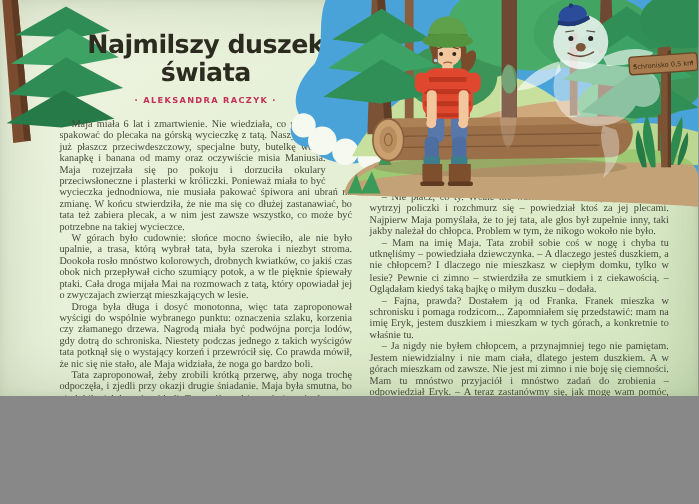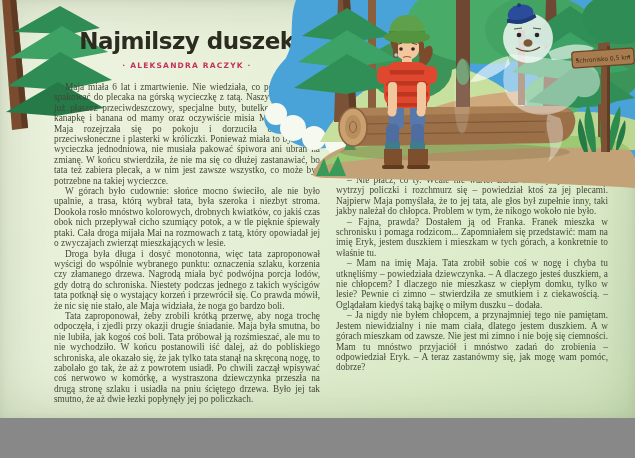--- a/index.html
+++ b/index.html
@@ -1,18 +1,18 @@
 <!DOCTYPE html>
 <html lang="pl" style="--title: #2c2b20; --author: #c4305a; --body: #45473a; --sky: #4aa3d8; --foliage_dark: #2f8f56; --foliage_mid: #49ab68; --trunk: #7b5236; --log: #9b7048; --ground: #c2a276; --grass: #9dc973; --shirt: #e0472f; --jeans: #5878ac; --hat: #5fa04b; --hair: #7a4c2c; --skin: #f2c79e; --ghost_cap: #2b4b9b; --bush: #2f9b55;"><head>
 <meta charset="utf-8">
 <style>
   html,body{margin:0;padding:0;background:#888;}
   .spread{
     position:relative;
-    width:635px;height:418px;
+    width:635px;height:360px;
     overflow:hidden;
     background:linear-gradient(135deg,#eef3e1 0%,#e7f0d8 38%,#dcebc9 75%,#cfe3bd 100%);
     box-shadow:inset 0 0 55px rgba(96,118,74,.28), inset 0 0 8px rgba(96,118,74,.12);
     font-family:"Liberation Serif", serif;
   }
   
   .left-col{position:absolute;left:54px;top:28px;width:266px;}
   .title{
     margin:0;text-align:center;
     font-family:"DejaVu Sans", sans-serif;
@@ -49,35 +49,36 @@
     <path d="M 16,-2 L 28,128 L 22,128 L 10,-2 Z" fill="#5f3a23"></path>
     <polygon points="14,32 60,6 100,28 70,34" fill="#2e8c54"></polygon>
     <polygon points="10,58 62,26 108,52 66,60" fill="#3ea265"></polygon>
     <polygon points="8,86 60,52 112,80 62,90" fill="#2e8c54"></polygon>
     <polygon points="6,112 58,82 104,108 56,116" fill="#257a47"></polygon>
   </svg>
 
   <div class="left-col">
     <h1 class="title">
       <span>Najmilszy duszek</span>
+      <span>świata</span>
     </h1>
     <div class="author">· ALEKSANDRA RACZYK ·</div>
     <div class="bodytext">
       <div class="wrap-spacer"></div>
       <p>Maja miała 6 lat i zmartwienie. Nie wiedziała, co powinna spakować do plecaka na górską wycieczkę z tatą. Naszykowała już płaszcz przeciwdeszczowy, specjalne buty, butelkę wody, kanapkę i banana od mamy oraz oczywiście misia Maniusia. Maja rozejrzała się po pokoju i dorzuciła okulary przeciwsłoneczne i plasterki w króliczki. Ponieważ miała to być wycieczka jednodniowa, nie musiała pakować śpiwora ani ubrań na zmianę. W końcu stwierdziła, że nie ma się co dłużej zastanawiać, bo tata też zabiera plecak, a w nim jest zawsze wszystko, co może być potrzebne na takiej wycieczce.</p>
       <p>W górach było cudownie: słońce mocno świeciło, ale nie było upalnie, a trasa, którą wybrał tata, była szeroka i niezbyt stroma. Dookoła rosło mnóstwo kolorowych, drobnych kwiatków, co jakiś czas obok nich przepływał cicho szumiący potok, a w tle pięknie śpiewały ptaki. Cała droga mijała Mai na rozmowach z tatą, który opowiadał jej o zwyczajach zwierząt mieszkających w lesie.</p>
       <p>Droga była długa i dosyć monotonna, więc tata zaproponował wyścigi do wspólnie wybranego punktu: oznaczenia szlaku, korzenia czy złamanego drzewa. Nagrodą miała być podwójna porcja lodów, gdy dotrą do schroniska. Niestety podczas jednego z takich wyścigów tata potknął się o wystający korzeń i przewrócił się. Co prawda mówił, że nic się nie stało, ale Maja widziała, że noga go bardzo boli.</p>
       <p>Tata zaproponował, żeby zrobili krótką przerwę, aby noga trochę odpoczęła, i zjedli przy okazji drugie śniadanie. Maja była smutna, bo nie lubiła, jak kogoś coś boli. Tata próbował ją rozśmieszać, ale mu to nie wychodziło. W końcu postanowili iść dalej, aż do pobliskiego schroniska, ale okazało się, że jak tylko tata stanął na skręconą nogę, to zabolało go tak, że aż z powrotem usiadł. Po chwili zaczął wpisywać coś nerwowo w komórkę, a wystraszona dziewczynka przeszła na drugą stronę szlaku i usiadła na pniu ściętego drzewa. Było jej tak smutno, że aż dwie łezki popłynęły jej po policzkach.</p>
     </div>
   </div>
 
   <div class="right-col bodytext">
     <p>– Nie płacz, co ty. Wcale nie warto. Zaraz coś wymyślimy, tylko wytrzyj policzki i rozchmurz się – powiedział ktoś za jej plecami. Najpierw Maja pomyślała, że to jej tata, ale głos był zupełnie inny, taki jakby należał do chłopca. Problem w tym, że nikogo wokoło nie było.</p>
+    <p>– Mam na imię Maja. Tata zrobił sobie coś w nogę i chyba tu utknęliśmy – powiedziała dziewczynka. – A dlaczego jesteś duszkiem, a nie chłopcem? I dlaczego nie mieszkasz w ciepłym domku, tylko w lesie? Pewnie ci zimno – stwierdziła ze smutkiem i z ciekawością. – Oglądałam kiedyś taką bajkę o miłym duszku – dodała.</p>
     <p>– Fajna, prawda? Dostałem ją od Franka. Franek mieszka w schronisku i pomaga rodzicom... Zapomniałem się przedstawić: mam na imię Eryk, jestem duszkiem i mieszkam w tych górach, a konkretnie to właśnie tu.</p>
-    <p>– Mam na imię Maja. Tata zrobił sobie coś w nogę i chyba tu utknęliśmy – powiedziała dziewczynka. – A dlaczego jesteś duszkiem, a nie chłopcem? I dlaczego nie mieszkasz w ciepłym domku, tylko w lesie? Pewnie ci zimno – stwierdziła ze smutkiem i z ciekawością. – Oglądałam kiedyś taką bajkę o miłym duszku – dodała.</p>
     <p>– Ja nigdy nie byłem chłopcem, a przynajmniej tego nie pamiętam. Jestem niewidzialny i nie mam ciała, dlatego jestem duszkiem. A w górach mieszkam od zawsze. Nie jest mi zimno i nie boję się ciemności. Mam tu mnóstwo przyjaciół i mnóstwo zadań do zrobienia – odpowiedział Eryk. – A teraz zastanówmy się, jak mogę wam pomóc, dobrze?</p>
   </div>
 
   <div class="pagenum left">38</div>
   <div class="pagenum right">39</div>
 
   <svg class="bush-deco" width="126" height="32" viewBox="0 0 126 32">
     <g fill="var(--bush,#2f9b55)">
       <circle cx="18" cy="26" r="14"></circle>
         <circle cx="38" cy="16" r="16"></circle>

